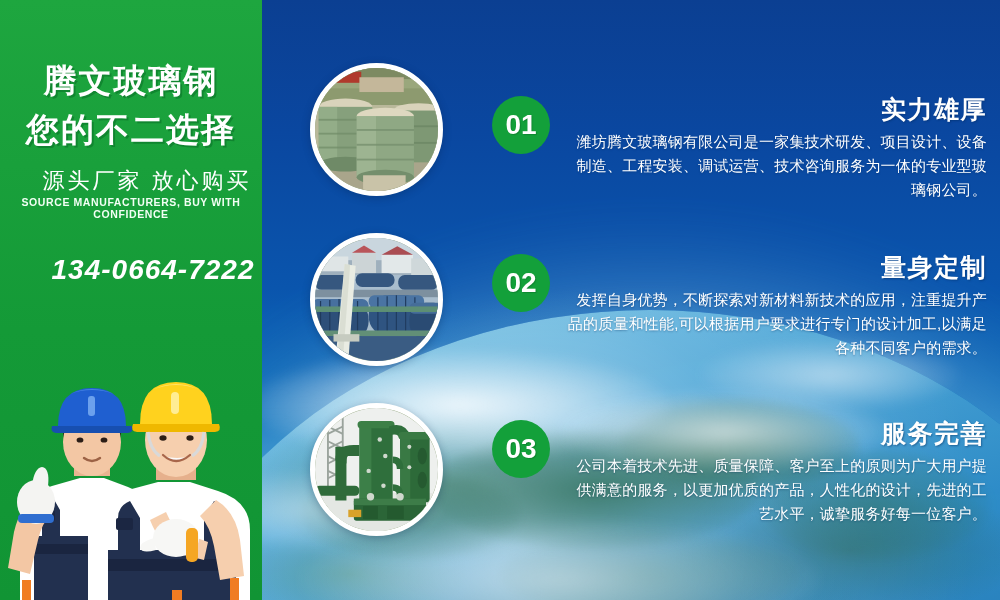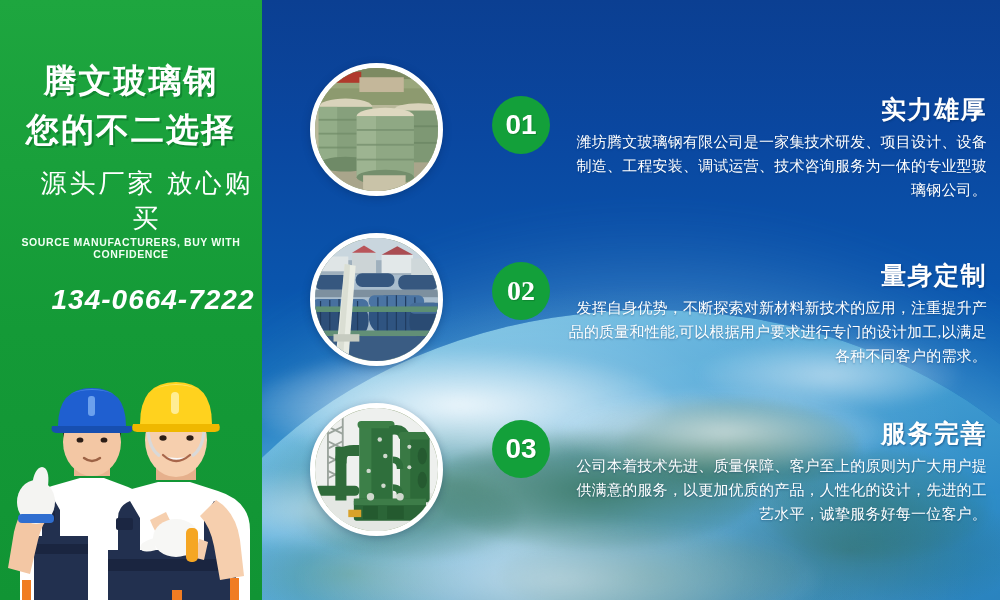--- a/index.html
+++ b/index.html
@@ -76,30 +76,30 @@
     font-size:33px; font-weight:bold; letter-spacing:2px;
     line-height:1.18; color:#ffffff;
     text-shadow:2px 2px 0 rgba(0,90,30,0.38);
   }
   .brand-line2 {
     font-size:33px; font-weight:bold; letter-spacing:2px;
     line-height:1.18; margin-top:10px; color:#ffffff;
     text-shadow:2px 2px 0 rgba(0,90,30,0.38);
   }
   .brand-line3 {
-    font-size:26px; font-weight:normal; letter-spacing:3px;
+    font-size:22px; font-weight:normal; letter-spacing:3px;
     margin-top:16px; color:#ffffff;padding-left:32px;
   }
   .brand-en {
     font-size:10.5px; letter-spacing:.6px; margin-top:0;
     color:#f2fff4; font-weight:bold;
   }
   .brand-phone {
     font-size:28px; font-weight:bold; letter-spacing:1px;
-    margin-top:24px; color:#ffffff; font-style:italic;padding-left:44px;
+    margin-top:34px; color:#ffffff; font-style:italic;padding-left:44px;
   }
 
   
   .workers { position:absolute; left:0; bottom:0; width:262px; height:250px; z-index:4; }
 
   
   .photo-col { position:absolute; left:310px; top:0; width:140px; height:600px; z-index:5; }
   .photo {
     position:absolute; left:0;
     width:133px; height:133px; border-radius:50%;
@@ -109,21 +109,21 @@
   }
   .photo.p1 { top:63px; }
   .photo.p2 { top:233px; }
   .photo.p3 { top:403px; }
   .photo svg { display:block; width:100%; height:100%; }
 
   
   .features { position:absolute; left:0; top:0; width:1000px; height:600px; z-index:6;text-align:right; }
   .feature { position:absolute; left:492px; width:495px; }
   .feature.f1 { top:96px; }
-  .feature.f2 { top:262px;font-family:Liberation Serif, serif; }
+  .feature.f2 { top:254px; }
   .feature.f3 { top:420px; }
 
   .badge {
     position:absolute; left:0; top:0;
     width:58px; height:58px; border-radius:50%;
     background:#13a03a;
     color:#ffffff; font-size:28px; font-weight:bold;
     display:flex; align-items:center; justify-content:center;
     letter-spacing:0px;
     text-shadow:1px 1px 1px rgba(0,60,20,0.25);

